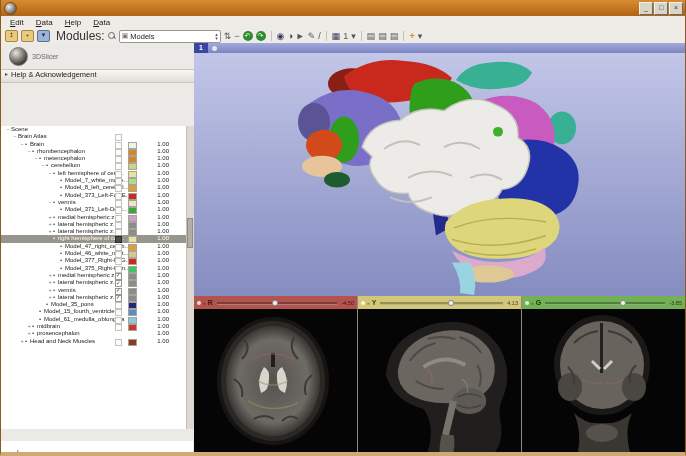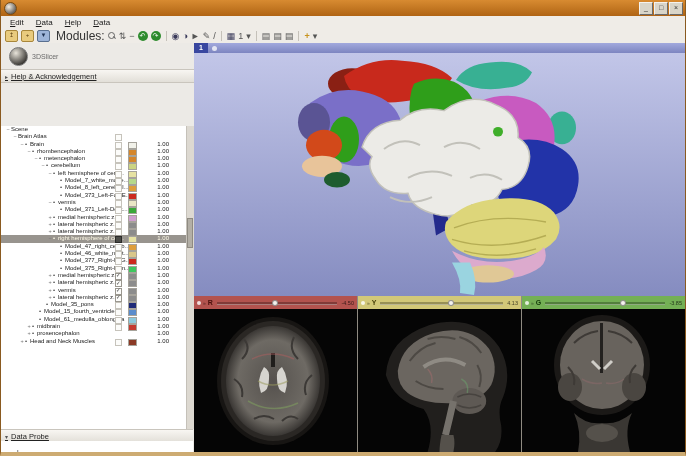--- a/index.html
+++ b/index.html
@@ -41,21 +41,21 @@
     display:flex;align-items:center;font-size:7.5px;color:#222;padding:0 2px;gap:2px;}
   .combo-cube{font-size:7px;color:#777;}
   .combo-spin{margin-left:auto;font-size:5px;color:#555;line-height:4px;text-align:center;}
   
   .leftpanel{position:absolute;left:0;top:43px;width:193px;bottom:0;background:#eceae6;border-right:1px solid #b8b4ac;}
   .logo-row{height:26px;display:flex;align-items:center;gap:4px;padding-left:8px;}
   .logo-circ{width:17px;height:17px;border-radius:50%;background:radial-gradient(circle at 35% 30%,#e8e4da,#3a3834 75%);
     border:1px solid #777;}
   .logo-text{font-size:7px;color:#6a6a6a;}
   .sec-bar{height:12px;background:linear-gradient(#f8f6f2,#e2dfd8);border-top:1px solid #c9c5bd;
-    border-bottom:1px solid #c9c5bd;display:flex;align-items:center;font-size:7.5px;color:#222;text-decoration:underline;}
+    border-bottom:1px solid #c9c5bd;display:flex;align-items:flex-start;font-size:7.5px;color:#222;}
   .sec-arrow{font-size:6px;color:#555;margin:0 3px 0 4px;}
   .treewrap{position:absolute;left:0;top:83px;width:192px;height:303px;background:#fff;overflow:hidden;}
   .trow{position:relative;height:7.3px;line-height:7.3px;font-size:6px;color:#1a1a1a;white-space:nowrap;}
   .trow.sel{background:#98948e;color:#fffbe8;}
   .texp{display:inline-block;width:6px;color:#777;font-size:5.5px;text-align:center;}
   .tbul{display:inline-block;width:5px;color:#444;font-size:6px;}
   .trow.sel .tbul{color:#fffbe8;}
   .tchk{position:absolute;left:114px;top:1px;width:5px;height:5px;border:1px solid #c6c3bb;background:#fcfcfa;}
   .tchk.c{border-color:#9a978f;}
   .tchk.c::after{content:"\2713";position:absolute;left:0;top:-1.5px;font-size:5.5px;color:#333;}
@@ -115,20 +115,28 @@
     </div>
 
   <div class="toolbar">
     <span id="tb-left" style="display: flex; align-items: center; gap: 3px;">
         <span class="tb-chip">↥</span>
         <span class="tb-chip">+</span>
         <span class="tb-chip blue">▼</span>
       </span>
     <span class="modules-label">Modules:</span>
     <span class="mag"></span>
+    <span class="module-combo">
+      <span class="combo-cube">▣</span>
+      <span>Models</span>
+      <span class="combo-spin">
+        <span>▴</span><br>
+        <span>▾</span>
+      </span>
+    </span>
     <span id="tb-right" style="display:flex;align-items:center;gap:3px;">
         <span class="tb-ico">⇅</span>
         <span class="tb-ico">−</span>
         <span class="tb-ico green">↶</span>
         <span class="tb-ico green">↷</span>
         <span class="tb-sep"></span>
         <span class="tb-ico dark">◉</span>
         <span class="tb-ico dark">◑</span>
         <span class="tb-ico">►</span>
         <span class="tb-ico">✎</span>
@@ -184,24 +192,20 @@
         <div class="trow" style="padding-left: 39px;"><span class="texp"></span><span class="tbul">•</span><span>Model_35_pons</span><span class="tchk e"></span><span class="tsw" style="background: rgb(30, 42, 120);"></span><span class="tval">1.00</span></div>
         <div class="trow" style="padding-left: 32px;"><span class="texp"></span><span class="tbul">•</span><span>Model_15_fourth_ventricle</span><span class="tchk e"></span><span class="tsw" style="background: rgb(90, 140, 204);"></span><span class="tval">1.00</span></div>
         <div class="trow" style="padding-left: 32px;"><span class="texp"></span><span class="tbul">•</span><span>Model_61_medulla_oblongata</span><span class="tchk e"></span><span class="tsw" style="background: rgb(140, 201, 221);"></span><span class="tval">1.00</span></div>
         <div class="trow" style="padding-left: 25px;"><span class="texp">+</span><span class="tbul">•</span><span>midbrain</span><span class="tchk e"></span><span class="tsw" style="background: rgb(196, 58, 48);"></span><span class="tval">1.00</span></div>
         <div class="trow" style="padding-left: 25px;"><span class="texp">+</span><span class="tbul">•</span><span>prosencephalon</span><span class="tval">1.00</span></div>
         <div class="trow" style="padding-left: 18px;"><span class="texp">+</span><span class="tbul">•</span><span>Head and Neck Muscles</span><span class="tchk e"></span><span class="tsw" style="background: rgb(139, 58, 38);"></span><span class="tval">1.00</span></div>
       </div>
     <div class="vscroll" style="top:83px;">
       <div class="vthumb"></div>
     </div>
-    <div class="sec-bar" style="position:absolute;left:0;top:386px;width:192px;">
-      <span class="sec-arrow">▾</span>
-      <span>Data Probe</span>
-    </div>
     <div class="probe-area">
       <div class="probe-lines" id="probe-lines">
           <div>L</div>
         </div>
     </div>
   </div>
 
   <div class="views">
 
     <div class="view3d-head">

